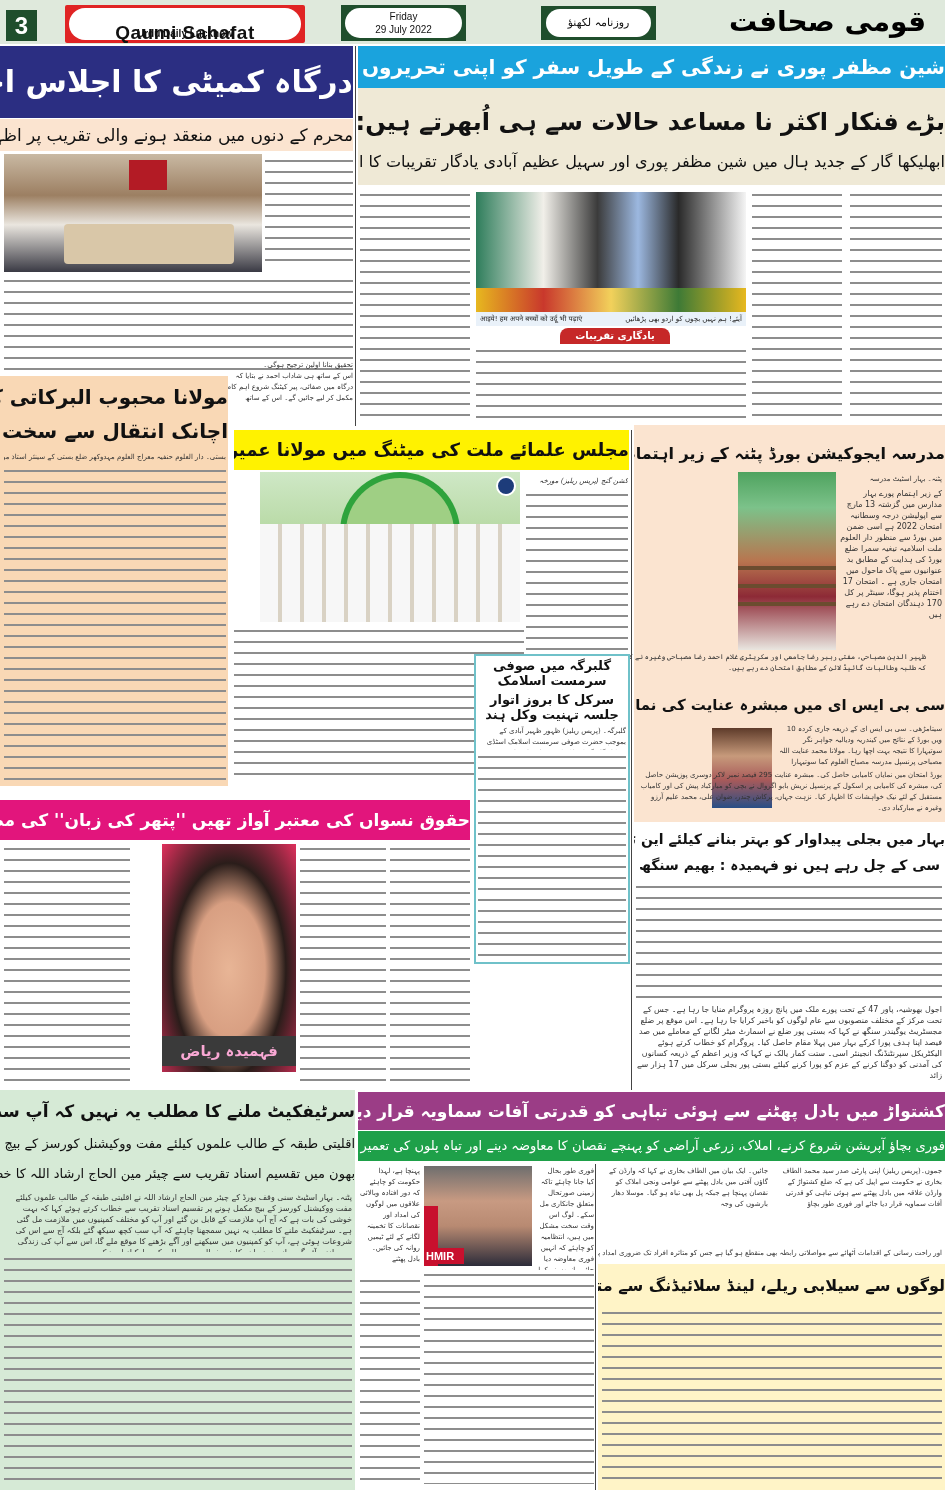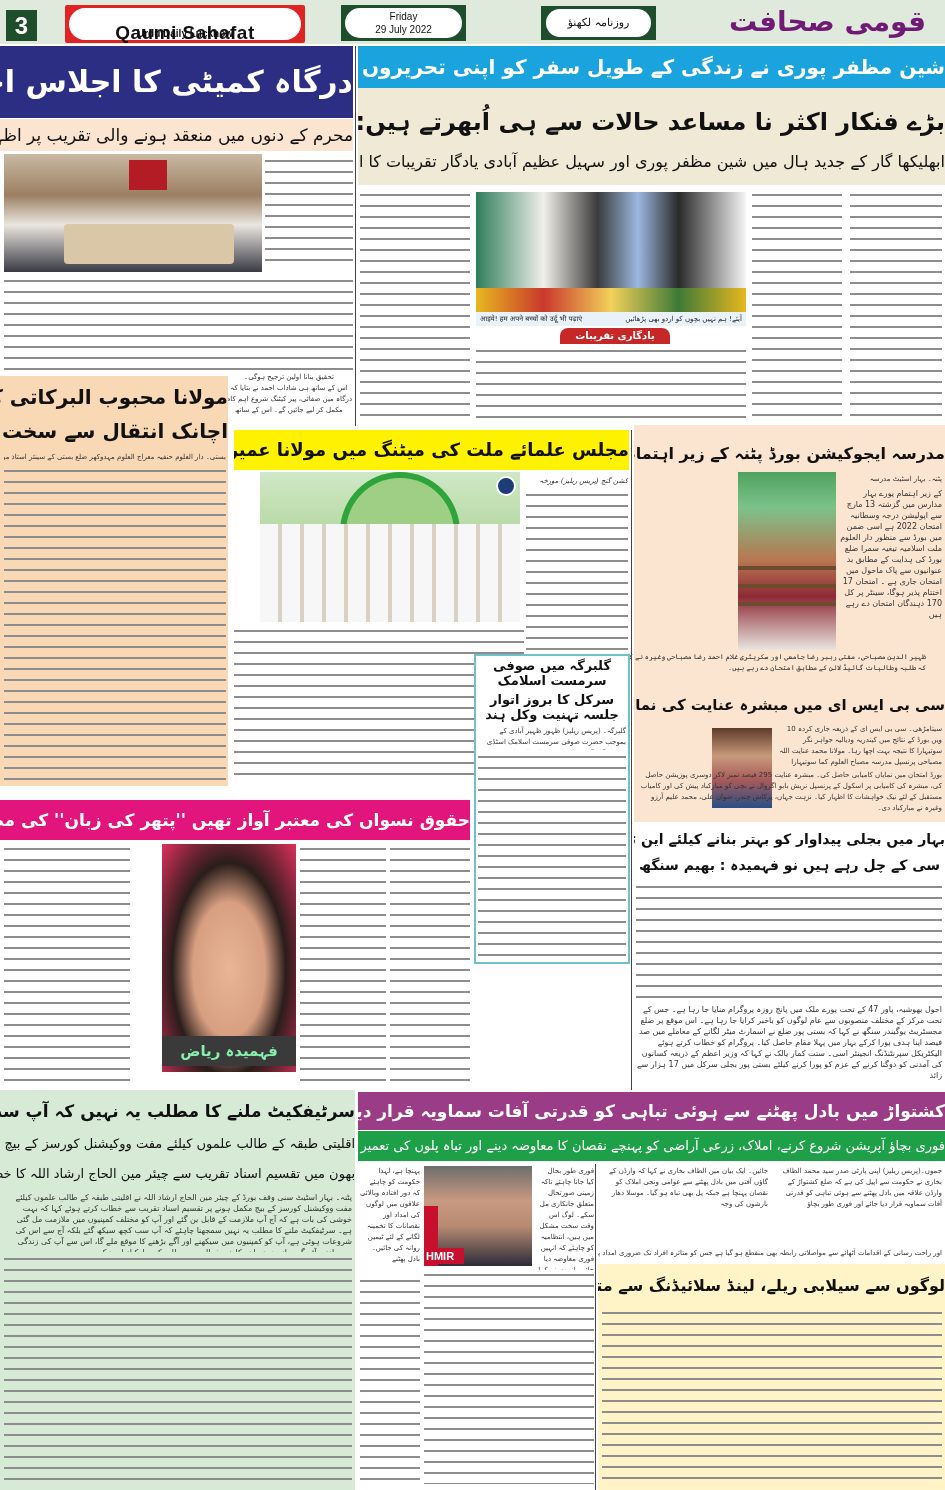--- a/index.html
+++ b/index.html
@@ -13,21 +13,21 @@
   #masthead { left:0; top:0; width:945px; height:44px; background:#dfe9dc; }
   #page-no { left:6px; top:10px; width:31px; height:31px; background:#1f4e2c; color:#fff; font: bold 24px "Liberation Sans", sans-serif; display:flex; align-items:center; justify-content:center; }
   #name-box { left:65px; top:5px; width:240px; height:38px; background:#e02424; border-radius:2px; }
   #name-pill { left:4px; top:3px; width:232px; height:32px; background:#fff; border-radius:18px; }
   #name-en { top:1px; width:100%; font: bold 19px "Liberation Sans", sans-serif; letter-spacing: 0.5px; margin-top: 13px; }
   #name-sub { top:20px; width:100%; font: bold 10px "Liberation Sans", sans-serif; }
   #date-box { left:341px; top:5px; width:125px; height:36px; background:#1f4e2c; }
   #date-pill { left:4px; top:3px; width:117px; height:30px; background:#fff; border-radius:16px; font: 10px "Liberation Sans", sans-serif; line-height:13px; padding-top:2px; }
   #ur-box { left:541px; top:6px; width:115px; height:34px; background:#1f4e2c; }
   #ur-pill { left:5px; top:3px; width:105px; height:28px; background:#fff; border-radius:15px; font: 11px "DejaVu Serif", serif; line-height:28px; }
-  #logo-ur { left:720px; top:4px; width:215px; height:36px; color:#701a75; font: bold 28px "DejaVu Sans", sans-serif; line-height:36px; }
+  #logo-ur { left:720px; top:4px; width:215px; height:36px; color:#000000; font: bold 28px "DejaVu Sans", sans-serif; line-height:36px; }
 
   
   .banner { overflow:hidden; white-space:nowrap; }
   .txt-col { overflow:hidden; font: 7px "DejaVu Sans", sans-serif; line-height: 11px; color:#333; }
   .fill-lines { background: repeating-linear-gradient(to bottom, transparent 0 4px, #8d8d8d 4px 6px, transparent 6px 11px); }
   .photo { overflow:hidden; }
   .rule-v { width:1px; background:#444; }
 </style>
 </head>
 <body>
@@ -53,21 +53,21 @@
 </div>
 
 <div class="abs banner ctr rtl" style="left:0;top:46px;width:353px;height:72px;background:#2b2e82;color:#fff;font:bold 30px 'DejaVu Sans',sans-serif;line-height:72px;">درگاہ کمیٹی کا اجلاس اختتام پذیر</div>
 <div class="abs banner ctr rtl" style="left:0;top:119px;width:353px;height:32px;background:#fbe4d0;color:#111;font:17px 'DejaVu Sans',sans-serif;line-height:32px;">محرم کے دنوں میں منعقد ہونے والی تقریب پر اظہار خیال</div>
 <div class="abs photo" style="left:4px;top:154px;width:258px;height:118px;background:linear-gradient(180deg,#c9b9a3 0%,#9c7f62 35%,#eae6df 60%,#3a3a44 100%);">
   <div class="abs" style="left:60px;top:70px;width:170px;height:40px;background:#d9c7a8;border-radius:4px;"></div>
   <div class="abs" style="left:125px;top:6px;width:38px;height:30px;background:#b31b25;"></div>
 </div>
 <div class="abs txt-col rtl fill-lines" style="left:265px;top:156px;width:88px;height:112px;"></div>
 <div class="abs txt-col rtl fill-lines" style="left:4px;top:276px;width:349px;height:95px;"></div>
-<div class="abs txt-col rtl" style="left:225px;top:372px;width:128px;height:56px;text-align:center;">
+<div class="abs txt-col rtl" style="left:225px;top:360px;width:128px;height:56px;">
   <div>تحقیق بنانا اولین ترجیح ہوگی۔</div>
   <div>اس کے ساتھ ہی شاداب احمد نے بتایا کہ درگاہ میں صفائی، پیر کیٹنگ شروع اہم کام مکمل کر لیے جائیں گے۔ اس کے ساتھ</div>
 </div>
 
 <div class="abs banner ctr rtl" style="left:358px;top:46px;width:587px;height:42px;background:#1aa3dd;color:#fff;font:bold 20px 'DejaVu Sans',sans-serif;line-height:42px;">شین مظفر پوری نے زندگی کے طویل سفر کو اپنی تحریروں کا مسکن بنایا: قاسم خورشید</div>
 <div class="abs" style="left:358px;top:88px;width:587px;height:97px;background:#efe9d6;"></div>
 <div class="abs banner ctr rtl" style="left:358px;top:102px;width:587px;height:40px;color:#111;font:bold 24px 'DejaVu Sans',sans-serif;line-height:40px;">بڑے فنکار اکثر نا مساعد حالات سے ہی اُبھرتے ہیں: احمد محمود</div>
 <div class="abs banner ctr rtl" style="left:358px;top:145px;width:587px;height:34px;color:#111;font:16px 'DejaVu Sans',sans-serif;line-height:34px;">ابھلیکھا گار کے جدید ہال میں شین مظفر پوری اور سہیل عظیم آبادی یادگار تقریبات کا اہتمام</div>
 <div class="abs txt-col rtl fill-lines" style="left:360px;top:190px;width:110px;height:230px;"></div>
 <div class="abs photo" style="left:476px;top:192px;width:270px;height:120px;background:linear-gradient(90deg,#2e7d5b 0%,#f1efe9 25%,#3b3b3b 45%,#9cb8e0 60%,#2a2a2a 75%,#f5f5f5 100%);">
@@ -120,21 +120,21 @@
 <div class="abs txt-col rtl" style="left:636px;top:770px;width:306px;height:50px;text-align:right;">بورڈ امتحان میں نمایاں کامیابی حاصل کی۔ مبشرہ عنایت 295 فیصد نمبر لاکر دوسری پوزیشن حاصل کی، مبشرہ کی کامیابی پر اسکول کے پرنسپل نریش بابو اگروال نے بچی کو مبارکباد پیش کی اور کامیاب مستقبل کے لئے نیک خواہشات کا اظہار کیا۔ نزہت جہاں، پرکاش چندر، ضوان علی، محمد علیم آرزو وغیرہ نے مبارکباد دی۔</div>
 
 <div class="abs ctr rtl" style="left:634px;top:826px;width:311px;height:26px;font:bold 14px 'DejaVu Sans',sans-serif;line-height:26px;overflow:hidden;white-space:nowrap;">بہار میں بجلی پیداوار کو بہتر بنانے کیلئے این ٹی پی</div>
 <div class="abs ctr rtl" style="left:634px;top:852px;width:311px;height:26px;font:bold 14px 'DejaVu Sans',sans-serif;line-height:26px;overflow:hidden;white-space:nowrap;">سی کے چل رہے ہیں نو فہمیدہ : بھیم سنگھ</div>
 <div class="abs txt-col rtl fill-lines" style="left:636px;top:882px;width:306px;height:120px;"></div>
 <div class="abs txt-col rtl" style="left:636px;top:1004px;width:306px;height:82px;font-size:8px;line-height:11px;">اجول بھوشیہ، پاور 47 کے تحت پورے ملک میں پانچ روزہ پروگرام منایا جا رہا ہے۔ جس کے تحت مرکز کے مختلف منصوبوں سے عام لوگوں کو باخبر کرایا جا رہا ہے۔ اس موقع پر ضلع مجسٹریٹ یوگیندر سنگھ نے کہا کہ بستی پور ضلع نے اسمارٹ میٹر لگانے کے معاملے میں صد فیصد اپنا ہدف پورا کرکے بہار میں پہلا مقام حاصل کیا۔ پروگرام کو خطاب کرتے ہوئے الیکٹریکل سپرنٹنڈنگ انجینئر اسی۔ ستت کمار یالک نے کہا کہ وزیر اعظم کے ذریعہ کسانوں کی آمدنی کو دوگنا کرنے کے عزم کو پورا کرنے کیلئے بستی پور بجلی سرکل میں 17 ہزار سے زائد</div>
 
 <div class="abs banner ctr rtl" style="left:0;top:800px;width:470px;height:40px;background:#e2157c;color:#fff;font:bold 17px 'DejaVu Sans',sans-serif;line-height:40px;">حقوق نسواں کی معتبر آواز تھیں ''پتھر کی زبان'' کی مصنفہ فہمیدہ ریاض - امان ذخیروی</div>
 <div class="abs txt-col rtl fill-lines" style="left:4px;top:844px;width:126px;height:240px;"></div>
 <div class="abs photo" style="left:162px;top:844px;width:134px;height:228px;background:radial-gradient(ellipse at 50% 55%,#e8b596 0%,#d89f82 38%,#2a1d1a 60%,#e0305d 100%);"></div>
-<div class="abs ctr" style="left:162px;top:1036px;width:134px;height:30px;background:#3a3a3a;color:#86efac;font:bold 15px 'DejaVu Sans',sans-serif;line-height:30px;">فہمیدہ ریاض</div>
+<div class="abs ctr" style="left:162px;top:1036px;width:134px;height:30px;background:#3a3a3a;color:#f9a8d4;font:bold 15px 'DejaVu Sans',sans-serif;line-height:30px;">فہمیدہ ریاض</div>
 <div class="abs txt-col rtl fill-lines" style="left:300px;top:844px;width:86px;height:240px;"></div>
 <div class="abs txt-col rtl fill-lines" style="left:390px;top:844px;width:80px;height:240px;"></div>
 
 <div class="abs" style="left:0;top:1090px;width:355px;height:400px;background:#d6ead6;"></div>
 <div class="abs banner ctr rtl" style="left:0;top:1094px;width:355px;height:34px;font:bold 17px 'DejaVu Sans',sans-serif;line-height:34px;">سرٹیفکیٹ ملنے کا مطلب یہ نہیں کہ آپ سب کچھ سیکھ گئے: ارشاد اللہ</div>
 <div class="abs banner ctr rtl" style="left:0;top:1130px;width:355px;height:28px;font:13px 'DejaVu Sans',sans-serif;line-height:28px;">اقلیتی طبقہ کے طالب علموں کیلئے مفت ووکیشنل کورسز کے بیچ مکمل ہونے پر ج</div>
 <div class="abs banner ctr rtl" style="left:0;top:1160px;width:355px;height:28px;font:13px 'DejaVu Sans',sans-serif;line-height:28px;">بھون میں تقسیم اسناد تقریب سے چیئر مین الحاج ارشاد اللہ کا خطاب</div>
 <div class="abs txt-col rtl" style="left:4px;top:1192px;width:348px;height:60px;font-size:8px;">پٹنہ۔ بہار اسٹیٹ سنی وقف بورڈ کے چیئر مین الحاج ارشاد اللہ نے اقلیتی طبقہ کے طالب علموں کیلئے مفت ووکیشنل کورسز کے بیچ مکمل ہونے پر تقسیم اسناد تقریب سے خطاب کرتے ہوئے کہا کہ بہت خوشی کی بات ہے کہ آج آپ ملازمت کے قابل بن گئے اور آپ کو مختلف کمپنیوں میں ملازمت مل گئی ہے۔ سرٹیفکیٹ ملنے کا مطلب یہ نہیں سمجھنا چاہئے کہ آپ سب کچھ سیکھ گئے بلکہ آج سے اس کی شروعات ہوئی ہے، آپ کو کمپنیوں میں سیکھنے اور آگے بڑھنے کا موقع ملے گا، اس سے آپ کی زندگی میں بلندی آئے گی۔ انہوں نے اپنے کلیدی خطاب میں طلبہ کو مبارکباد اور نیک</div>
 <div class="abs txt-col rtl fill-lines" style="left:4px;top:1254px;width:348px;height:230px;"></div>
 

